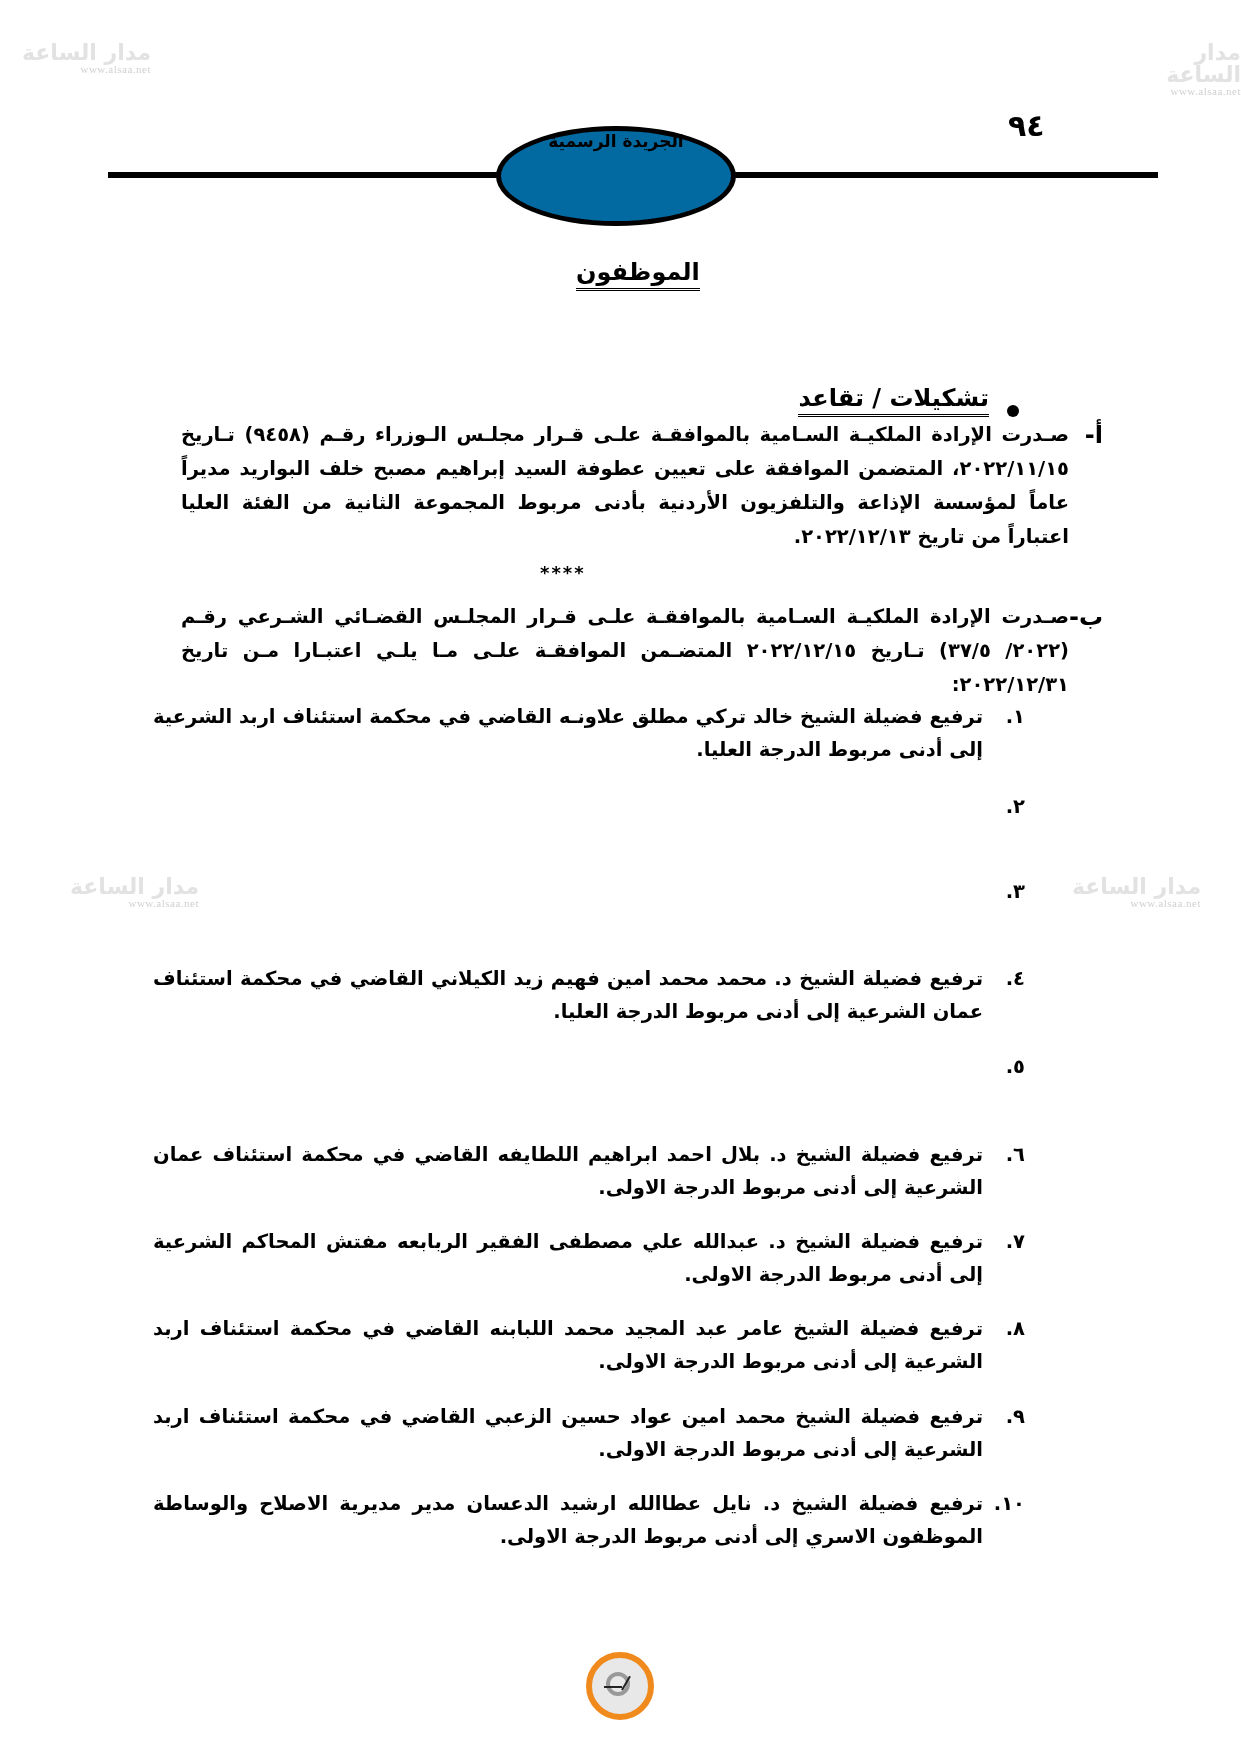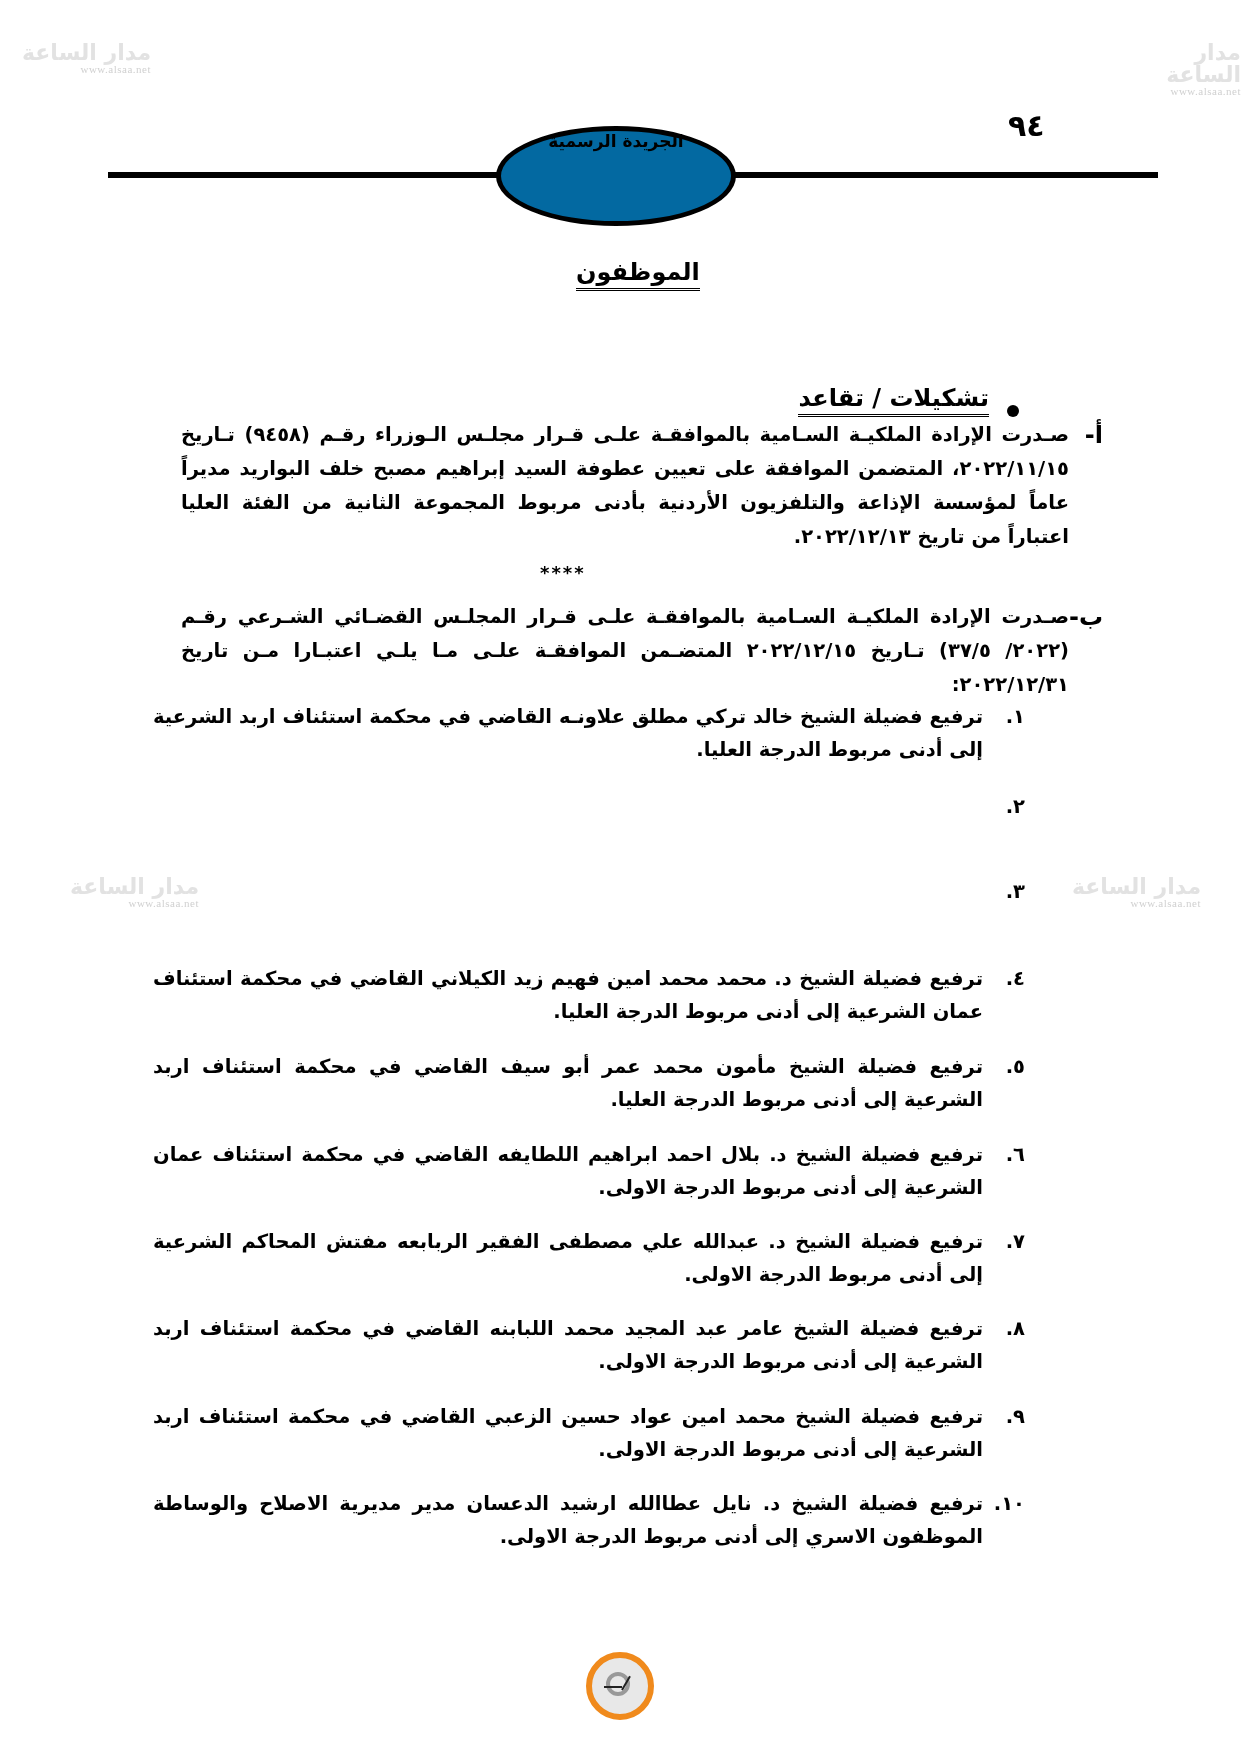--- a/index.html
+++ b/index.html
@@ -85,21 +85,20 @@
 </div>
 <div class="item" style="right:258px; top:875px; width:830px;">
   <span class="num">٣.</span>
 </div>
 <div class="item" style="right:258px; top:962px; width:830px;">
   <span class="num">٤.</span>
   <span>ترفيع فضيلة الشيخ د. محمد محمد امين فهيم زيد الكيلاني القاضي في محكمة استئناف عمان الشرعية إلى أدنى مربوط الدرجة العليا.</span>
 </div>
 <div class="item" style="right:258px; top:1050px; width:830px;">
   <span class="num">٥.</span>
-  <span>ترفيع فضيلة الشيخ مأمون محمد عمر أبو سيف القاضي في محكمة استئناف اربد الشرعية إلى أدنى مربوط الدرجة العليا.</span>
 </div>
 <div class="item" style="right:258px; top:1138px; width:830px;">
   <span class="num">٦.</span>
   <span>ترفيع فضيلة الشيخ د. بلال احمد ابراهيم اللطايفه القاضي في محكمة استئناف عمان الشرعية إلى أدنى مربوط الدرجة الاولى.</span>
 </div>
 <div class="item" style="right:258px; top:1225px; width:830px;">
   <span class="num">٧.</span>
   <span>ترفيع فضيلة الشيخ د. عبدالله علي مصطفى الفقير الربابعه مفتش المحاكم الشرعية إلى أدنى مربوط الدرجة الاولى.</span>
 </div>
 <div class="item" style="right:258px; top:1312px; width:830px;">

